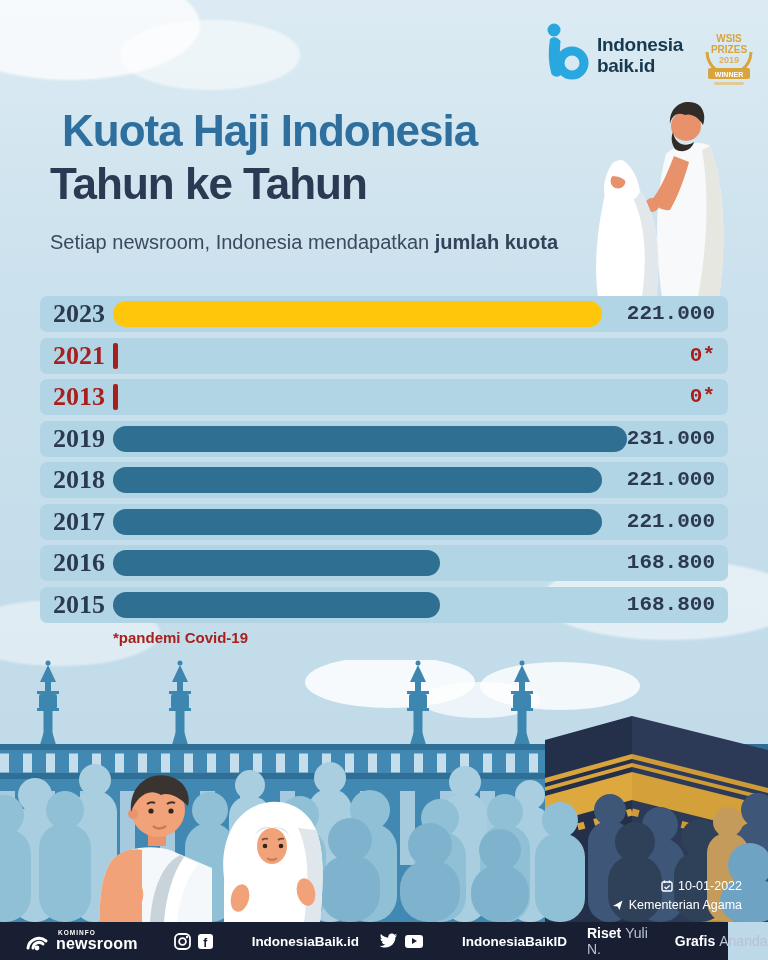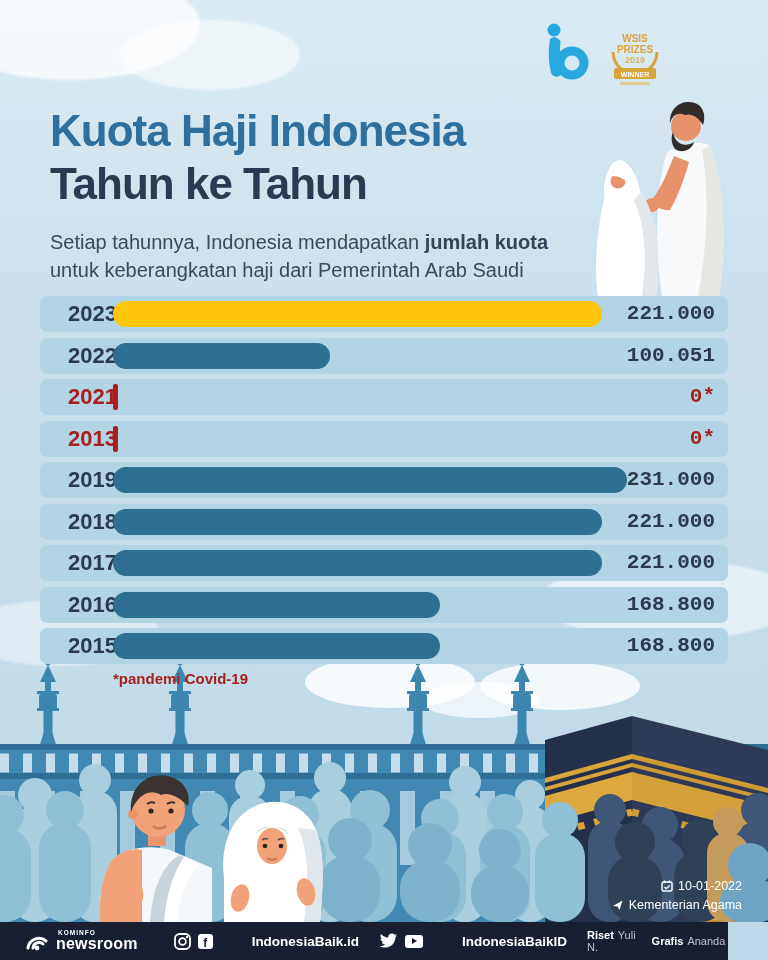--- a/index.html
+++ b/index.html
@@ -12,32 +12,32 @@
   .c3{left:540px;top:560px;width:260px;height:80px;opacity:.55;}
   .c4{left:-40px;top:600px;width:200px;height:66px;opacity:.45;}
 
   
   .brand-row{position:absolute;left:545px;top:22px;display:flex;align-items:flex-start;}
   .brand-text{margin-left:8px;margin-top:12px;color:#17394F;font-weight:bold;font-size:19px;line-height:21px;letter-spacing:-.3px;}
   .award{margin-left:14px;margin-top:4px;}
 
   
   .title{position:absolute;left:50px;top:104px;font-weight:bold;font-size:44px;line-height:53px;letter-spacing:-1px;}
-  .title .t1{color:#2E6F9E;}
+  .title .t1{color:#2E6F9E;margin-left:12px;}
   .title .t2{color:#2B3A52;}
   .subtitle{position:absolute;left:50px;top:228px;width:540px;font-size:20px;line-height:28px;color:#3A4A5C;}
   .subtitle b{color:#33435A;}
 
   
   .pilgrims{position:absolute;left:578px;top:92px;}
 
   
   .chart{position:absolute;left:40px;top:296px;width:688px;z-index:5;}
   .chart-row{position:relative;height:36px;margin-bottom:5.5px;background:#B2D5E5;border-radius:7px;}
-  .chart-row .year{position:absolute;left:28px;top:0;line-height:36px;font-size:22px;font-weight:bold;color:#2B3A50;}
+  .chart-row .year{position:absolute;left:13px;top:0;line-height:36px;font-size:26px;font-weight:bold;color:#2B3A50;font-family:Liberation Serif, serif;}
   .chart-row .bar{position:absolute;left:73px;top:5px;height:26px;border-radius:13px;}
   .chart-row .tickmark{position:absolute;left:73px;top:5px;width:5px;height:26px;border-radius:2px;}
   .chart-row .val{position:absolute;right:13px;top:0;line-height:36px;font-size:21px;font-weight:bold;color:#2B3A50;font-family:Liberation Mono, monospace;}
   .chart-row.zero .year,.chart-row.zero .val{color:#A8201E;}
   .note{margin-left:73px;margin-top:6px;font-size:15px;font-weight:bold;color:#A8201E;}
 
   
   .scene{position:absolute;left:0;top:660px;width:768px;height:262px;}
 
   
@@ -52,57 +52,61 @@
   .kominfo .k1{font-size:6.5px;font-weight:bold;letter-spacing:1px;margin-left:2px;}
   .kominfo .k2{font-size:16px;font-weight:bold;letter-spacing:.2px;}
   .fdiv{width:1px;height:24px;background:rgba(255,255,255,.45);margin:0 18px;}
   .social{display:flex;align-items:center;gap:7px;margin-right:20px;}
   .social .handle{font-size:13.5px;font-weight:bold;margin-left:32px;}
   .fb{width:15px;height:15px;background:#fff;border-radius:3px;color:#191F33;font-weight:bold;font-size:12px;
       display:flex;align-items:flex-end;justify-content:center;line-height:1;overflow:hidden;}
   .yt{width:18px;height:13px;background:#fff;border-radius:3px;display:flex;align-items:center;justify-content:center;}
   .yt span{width:0;height:0;border-left:5px solid #191F33;border-top:3.5px solid transparent;border-bottom:3.5px solid transparent;margin-left:1px;}
   .spacer{flex:1;}
-  .credits{display:flex;gap:16px;font-size:11px;align-items:center;}
+  .credits{display:flex;gap:27px;font-size:14px;align-items:center;}
   .credits .lbl{font-weight:bold;color:#ffffff;}
   .credits .nm{color:#B9C1D2;margin-left:4px;}
 </style>
 </head>
 <body>
 
 <div class="poster">
 
   <div class="cloud c1"></div>
   <div class="cloud c2"></div>
   <div class="cloud c3"></div>
   <div class="cloud c4"></div>
 
   <div class="brand-row">
     <svg width="44" height="58" viewBox="0 0 44 58">
       <circle cx="9" cy="8" r="6.5" fill="#29A8E0"></circle>
       <path d="M5,17 C3,30 3.5,41 6.5,52 C9.5,55.5 14,55.5 16.5,52 C14.5,41 14.5,30 15.5,19 C12.5,15 8.5,14 5,17 Z" fill="#29A8E0"></path>
       <circle cx="27" cy="41" r="12" fill="none" stroke="#29A8E0" stroke-width="9"></circle>
     </svg>
+    <div class="brand-text">
+      <div>Indonesia</div>
+      <div>baik.id</div>
+    </div>
     <svg class="award" width="64" height="62" viewBox="0 0 64 62">
       <path d="M10,26 a24,24 0 0 0 9,18" stroke="#D9A43C" stroke-width="3" fill="none"></path>
       <path d="M54,26 a24,24 0 0 1 -9,18" stroke="#D9A43C" stroke-width="3" fill="none"></path>
       <text x="32" y="16" font-size="10" font-weight="bold" fill="#D9A43C" text-anchor="middle">WSIS</text>
       <text x="32" y="27" font-size="10" font-weight="bold" fill="#D9A43C" text-anchor="middle">PRIZES</text>
       <text x="32" y="37" font-size="9" font-weight="bold" fill="#E0B057" text-anchor="middle">2019</text>
       <rect x="11" y="42" width="42" height="11" rx="2" fill="#D9A43C"></rect>
       <text x="32" y="50.5" font-size="7" font-weight="bold" fill="#FFFFFF" text-anchor="middle">WINNER</text>
       <rect x="17" y="56" width="30" height="3" rx="1.5" fill="#E2C27E" opacity=".8"></rect>
     </svg>
   </div>
 
   <div class="title">
     <div class="t1">Kuota Haji Indonesia</div>
     <div class="t2">Tahun ke Tahun</div>
   </div>
-  <div class="subtitle"><span>Setiap tahunnya, Indonesia mendapatkan </span><b>jumlah kuota</b><br><span>untuk keberangkatan haji dari Pemerintah Arab Saudi</span></div>
+  <div class="subtitle"><span>Setiap newsroom, Indonesia mendapatkan </span><b>jumlah kuota</b><br></div>
 
   <svg class="pilgrims" width="190" height="205" viewBox="0 0 190 205">
     <path d="M88,62 C100,50 122,48 132,54 C146,92 149,148 141,205 L84,205 C76,150 78,100 88,62 Z" fill="#F7F9FA"></path>
     <path d="M132,54 C146,92 149,148 141,205 L120,205 C130,150 131,98 124,58 Z" fill="#E7E7E2"></path>
     <path d="M96,64 C88,84 82,98 73,109 C77,115 86,119 92,118 C100,104 106,88 111,70 Z" fill="#E8926B"></path>
     <circle cx="74" cy="113" r="7" fill="#E8926B"></circle>
     <circle cx="108" cy="34" r="15" fill="#E8926B"></circle>
     <path d="M92,32 C91,15 104,7 117,11 C126,14 128,25 125,33 C120,24 112,21 107,23 C99,19 93,25 92,32 Z" fill="#322C29"></path>
     <path d="M95,40 C97,52 107,56 116,50 C114,58 104,62 97,57 C93,51 93,45 95,40 Z" fill="#322C29"></path>
     <path d="M28,98 C18,140 16,176 20,205 L78,205 C84,160 78,122 62,98 C50,88 36,88 28,98 Z" fill="#FFFFFF"></path>
@@ -111,25 +115,20 @@
     <circle cx="40" cy="89" r="7.5" fill="#E8926B"></circle>
     <path d="M33,84 C36,76 46,74 52,80 C54,86 54,94 52,100 C50,88 44,84 33,84 Z" fill="#FFFFFF"></path>
   </svg>
 
   <div class="chart">
     <div id="chart-rows">
         <div class="chart-row">
           <span class="year">2023</span>
           <span class="bar" style="width: 489px; background: rgb(255, 198, 11);"></span>
           <span class="val">221.000</span>
-        </div>
-        <div class="chart-row">
-          <span class="year">2022</span>
-          <span class="bar" style="width: 217px; background: rgb(47, 111, 146);"></span>
-          <span class="val">100.051</span>
         </div>
         <div class="chart-row zero">
           <span class="year">2021</span>
           <span class="tickmark" style="background: rgb(168, 32, 30);"></span>
           <span class="val">0*</span>
         </div>
         <div class="chart-row zero">
           <span class="year">2013</span>
           <span class="tickmark" style="background: rgb(168, 32, 30);"></span>
           <span class="val">0*</span>

